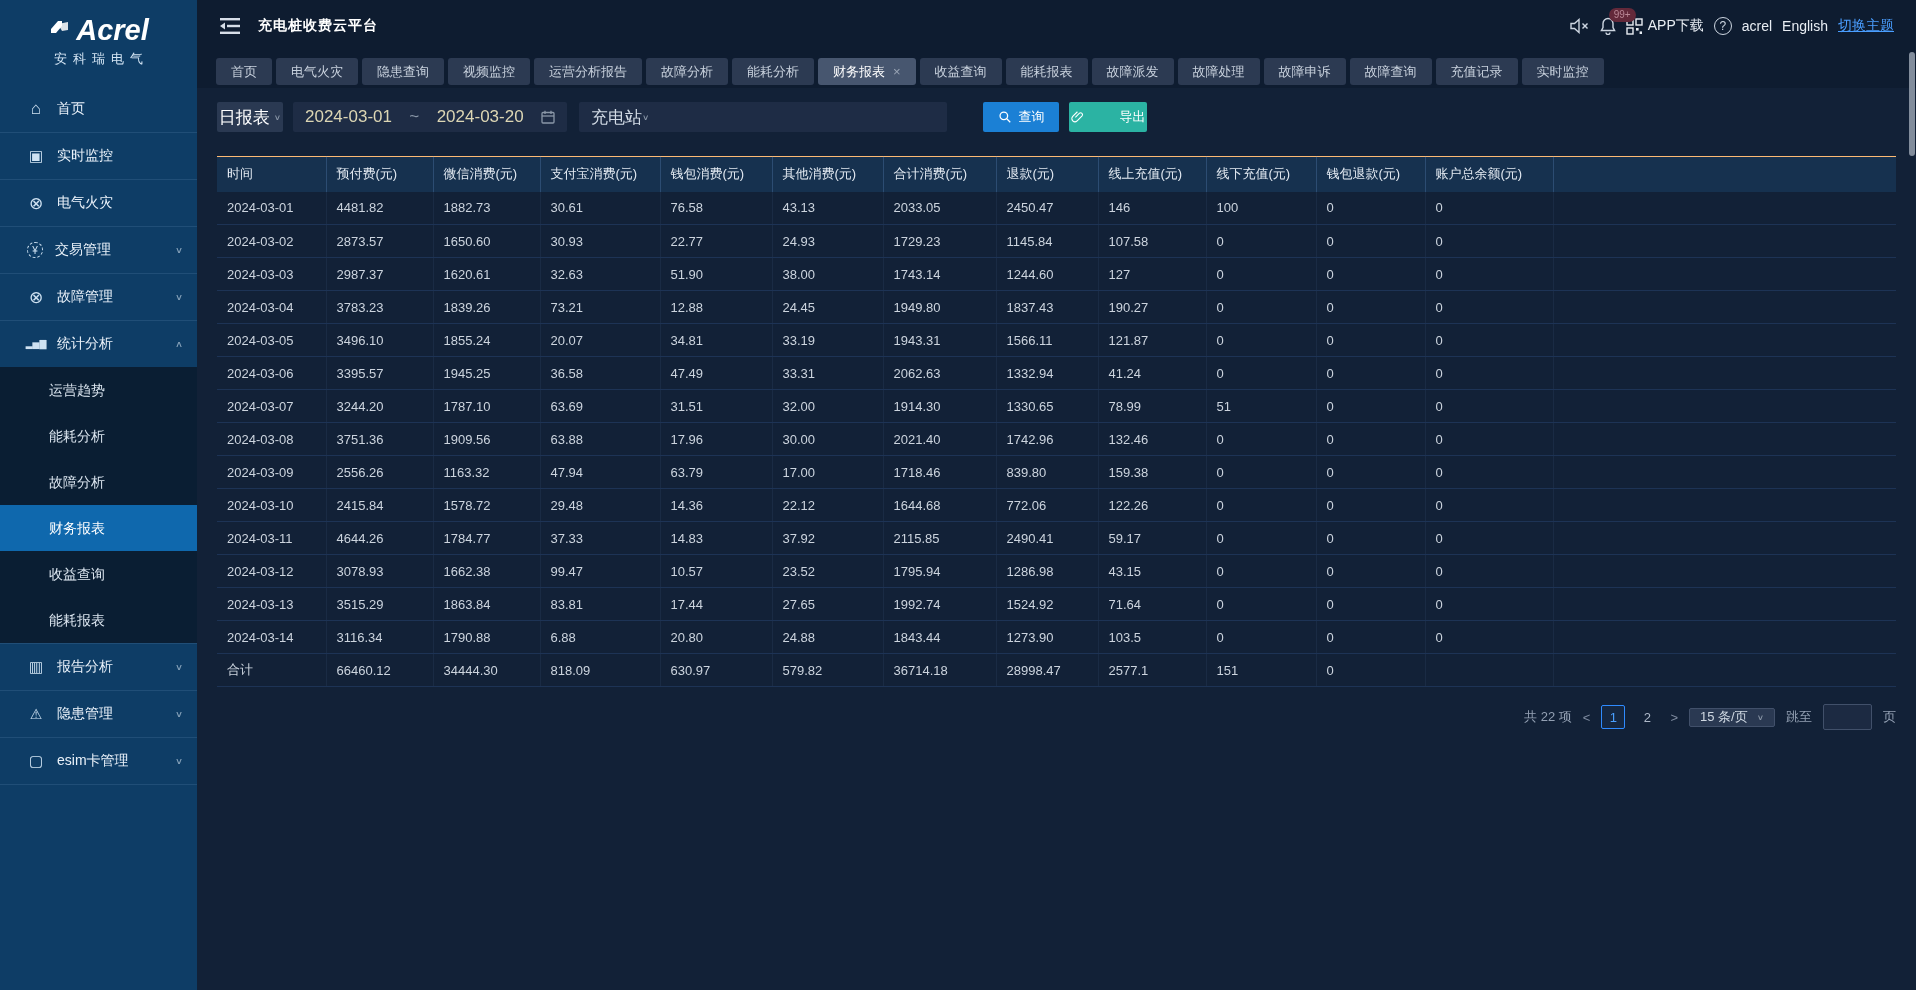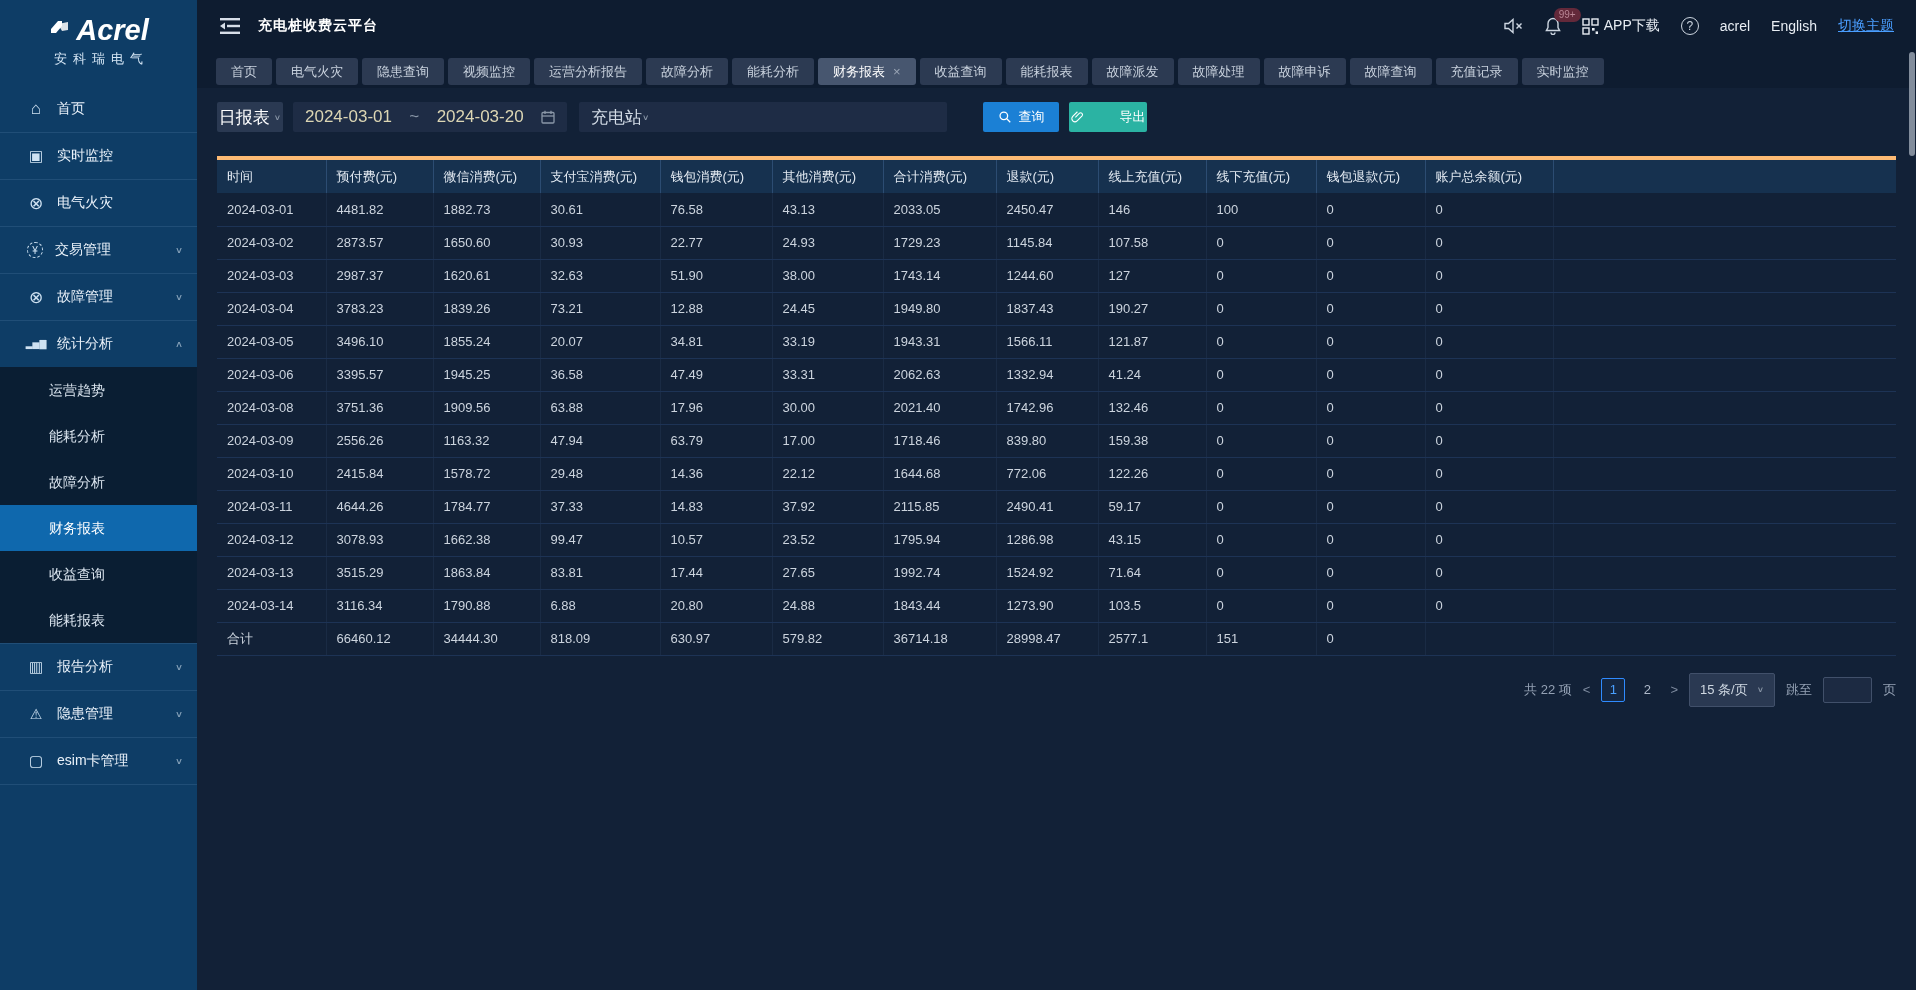--- a/index.html
+++ b/index.html
@@ -33,21 +33,21 @@
   .submenu { background:#0a1e33; }
   .submenu:empty { display:none; }
   .submenu-item { height:46px; line-height:46px; padding-left:49px; color:#dde7f1; font-size:14px; cursor:pointer; }
   .submenu-item.active { background:#0f68ad; color:#fff; }
 
   
   .main { flex:1; display:flex; flex-direction:column; position:relative; }
   .topbar { height:52px; display:flex; align-items:center; padding:0 22px; background:#0e1c30; }
   .collapse { width:22px; height:18px; cursor:pointer; display:inline-flex; }
   .title { color:#fff; font-size:14px; font-weight:bold; margin-left:17px; letter-spacing:1px; }
-  .top-right { margin-left:auto; display:flex; align-items:center; gap:21px; color:#cdd6e1; font-size:14px; }
+  .top-right { margin-left:auto; display:flex; align-items:center; gap:10px; color:#cdd6e1; font-size:14px; }
   .bell-wrap { position:relative; display:inline-flex; }
   .badge { position:absolute; top:-9px; left:9px; background:#63293a; color:#b98795; font-size:10px; font-style:normal; padding:1px 5px; border-radius:9px; line-height:12px; }
   .app-dl { display:inline-flex; align-items:center; gap:5px; cursor:pointer; }
   .app-dl em { font-style:normal; color:#e8edf3; }
   .help { width:18px; height:18px; border:1px solid #cdd6e1; border-radius:50%; display:inline-flex; align-items:center; justify-content:center; font-size:12px; cursor:pointer; }
   .help::before { content:"?"; }
   .theme { color:#4a9eff; text-decoration:underline; cursor:pointer; }
   .uname, .lang { cursor:pointer; color:#e8edf3; }
 
   
@@ -67,33 +67,33 @@
   .chev::before { content:"∨"; }
   .date-range { background:#1e2c45; width:274px; margin-left:10px; justify-content:space-between; padding:0 12px; color:#dcd6b4; cursor:pointer; }
   .tilde { color:#8a97a8; }
   .station { background:#1e2c45; width:368px; margin-left:12px; justify-content:flex-start; padding:0 12px; color:#d3dce6; cursor:pointer; }
   .btn { height:30px; border:none; border-radius:2px; color:#fff; font-size:13px; display:inline-flex; align-items:center; justify-content:center; gap:7px; cursor:pointer; font-family:inherit; }
   .btn-search { background:#1b80d5; width:76px; margin-left:36px; }
   .btn-export { background:#2bb3a3; width:78px; margin-left:10px;gap:35px; }
 
   
   table { width:100%; border-collapse:collapse; table-layout:fixed; margin-top:24px; }
-  thead th { background:#16314f; color:#e3eaf2; font-weight:normal; font-size:13px; text-align:left; height:35px; padding:0 10px; border-top:4px solid #fdba74; border-right:1px solid rgba(110,160,220,0.25); }
+  thead th { background:#16314f; color:#e3eaf2; font-weight:normal; font-size:13px; text-align:left; height:35px; padding:0 10px; border-top:1px solid #fdba74; border-right:1px solid rgba(110,160,220,0.25); }
   tbody td { height:33px; padding:0 10px; color:#ccd4de; font-size:13px; border-bottom:1px solid #1d3355; border-right:1px solid rgba(100,140,190,0.10); white-space:nowrap; overflow:hidden; }
   tbody td:last-child, thead th:last-child { border-right:none; }
 
   
   .pagination { margin-top:17px; display:flex; align-items:center; justify-content:flex-end; gap:11px; color:#93a0b3; font-size:13px; }
   .pg-arrow { cursor:pointer; font-size:13px; color:#7f8ca0; }
   .pg-arrow.prev::before { content:"<"; }
   .pg-arrow.next::before { content:">"; }
   .pg-pages { display:inline-flex; gap:10px; }
   .pg-page { min-width:24px; height:24px; display:inline-flex; align-items:center; justify-content:center; cursor:pointer; border-radius:2px; color:#aeb9c9; }
   .pg-page.active { border:1px solid #2f8bff; color:#4aa0ff; background:#152741; }
-  .pg-size { background:#2a3952; border:1px solid #41506a; border-radius:2px; height:34px; display:inline-flex; align-items:center; gap:9px; padding:0 10px; color:#cfd8e2; cursor:pointer; }
+  .pg-size { background:#2a3952; border:1px solid #41506a; border-radius:2px; height:19px; display:inline-flex; align-items:center; gap:9px; padding:0 10px; color:#cfd8e2; cursor:pointer; }
   .pg-size em { font-style:normal; }
   .pg-jump { width:49px; height:26px; background:#1c2a42; border:1px solid #41506a; border-radius:2px; color:#dfe6ee; padding:0 6px; font-family:inherit; font-size:13px; }
 
   
   .scrollbar { position:absolute; right:0; top:52px; bottom:0; width:8px; }
   .scroll-thumb { width:6px; margin-left:1px; height:104px; background:#828d9c; border-radius:3px; }
 
   svg { display:block; }
 </style>
 </head>
@@ -616,20 +616,48 @@
 
                 <td data-name="table-cell">0</td>
 
                 <td data-name="table-cell">0</td>
 
                 <td data-name="table-cell">0</td>
 
                 <td data-name="table-cell"></td>
               </tr>
 
+            <tr data-name="table-row">
+
+                <td data-name="table-cell">2024-03-07</td>
+
+                <td data-name="table-cell">3244.20</td>
+
+                <td data-name="table-cell">1787.10</td>
+
+                <td data-name="table-cell">63.69</td>
+
+                <td data-name="table-cell">31.51</td>
+
+                <td data-name="table-cell">32.00</td>
+
+                <td data-name="table-cell">1914.30</td>
+
+                <td data-name="table-cell">1330.65</td>
+
+                <td data-name="table-cell">78.99</td>
+
+                <td data-name="table-cell">51</td>
+
+                <td data-name="table-cell">0</td>
+
+                <td data-name="table-cell">0</td>
+
+                <td data-name="table-cell"></td>
+              </tr>
 
             <tr data-name="table-row">
 
                 <td data-name="table-cell">2024-03-08</td>
 
                 <td data-name="table-cell">3751.36</td>
 
                 <td data-name="table-cell">1909.56</td>
 
                 <td data-name="table-cell">63.88</td>

